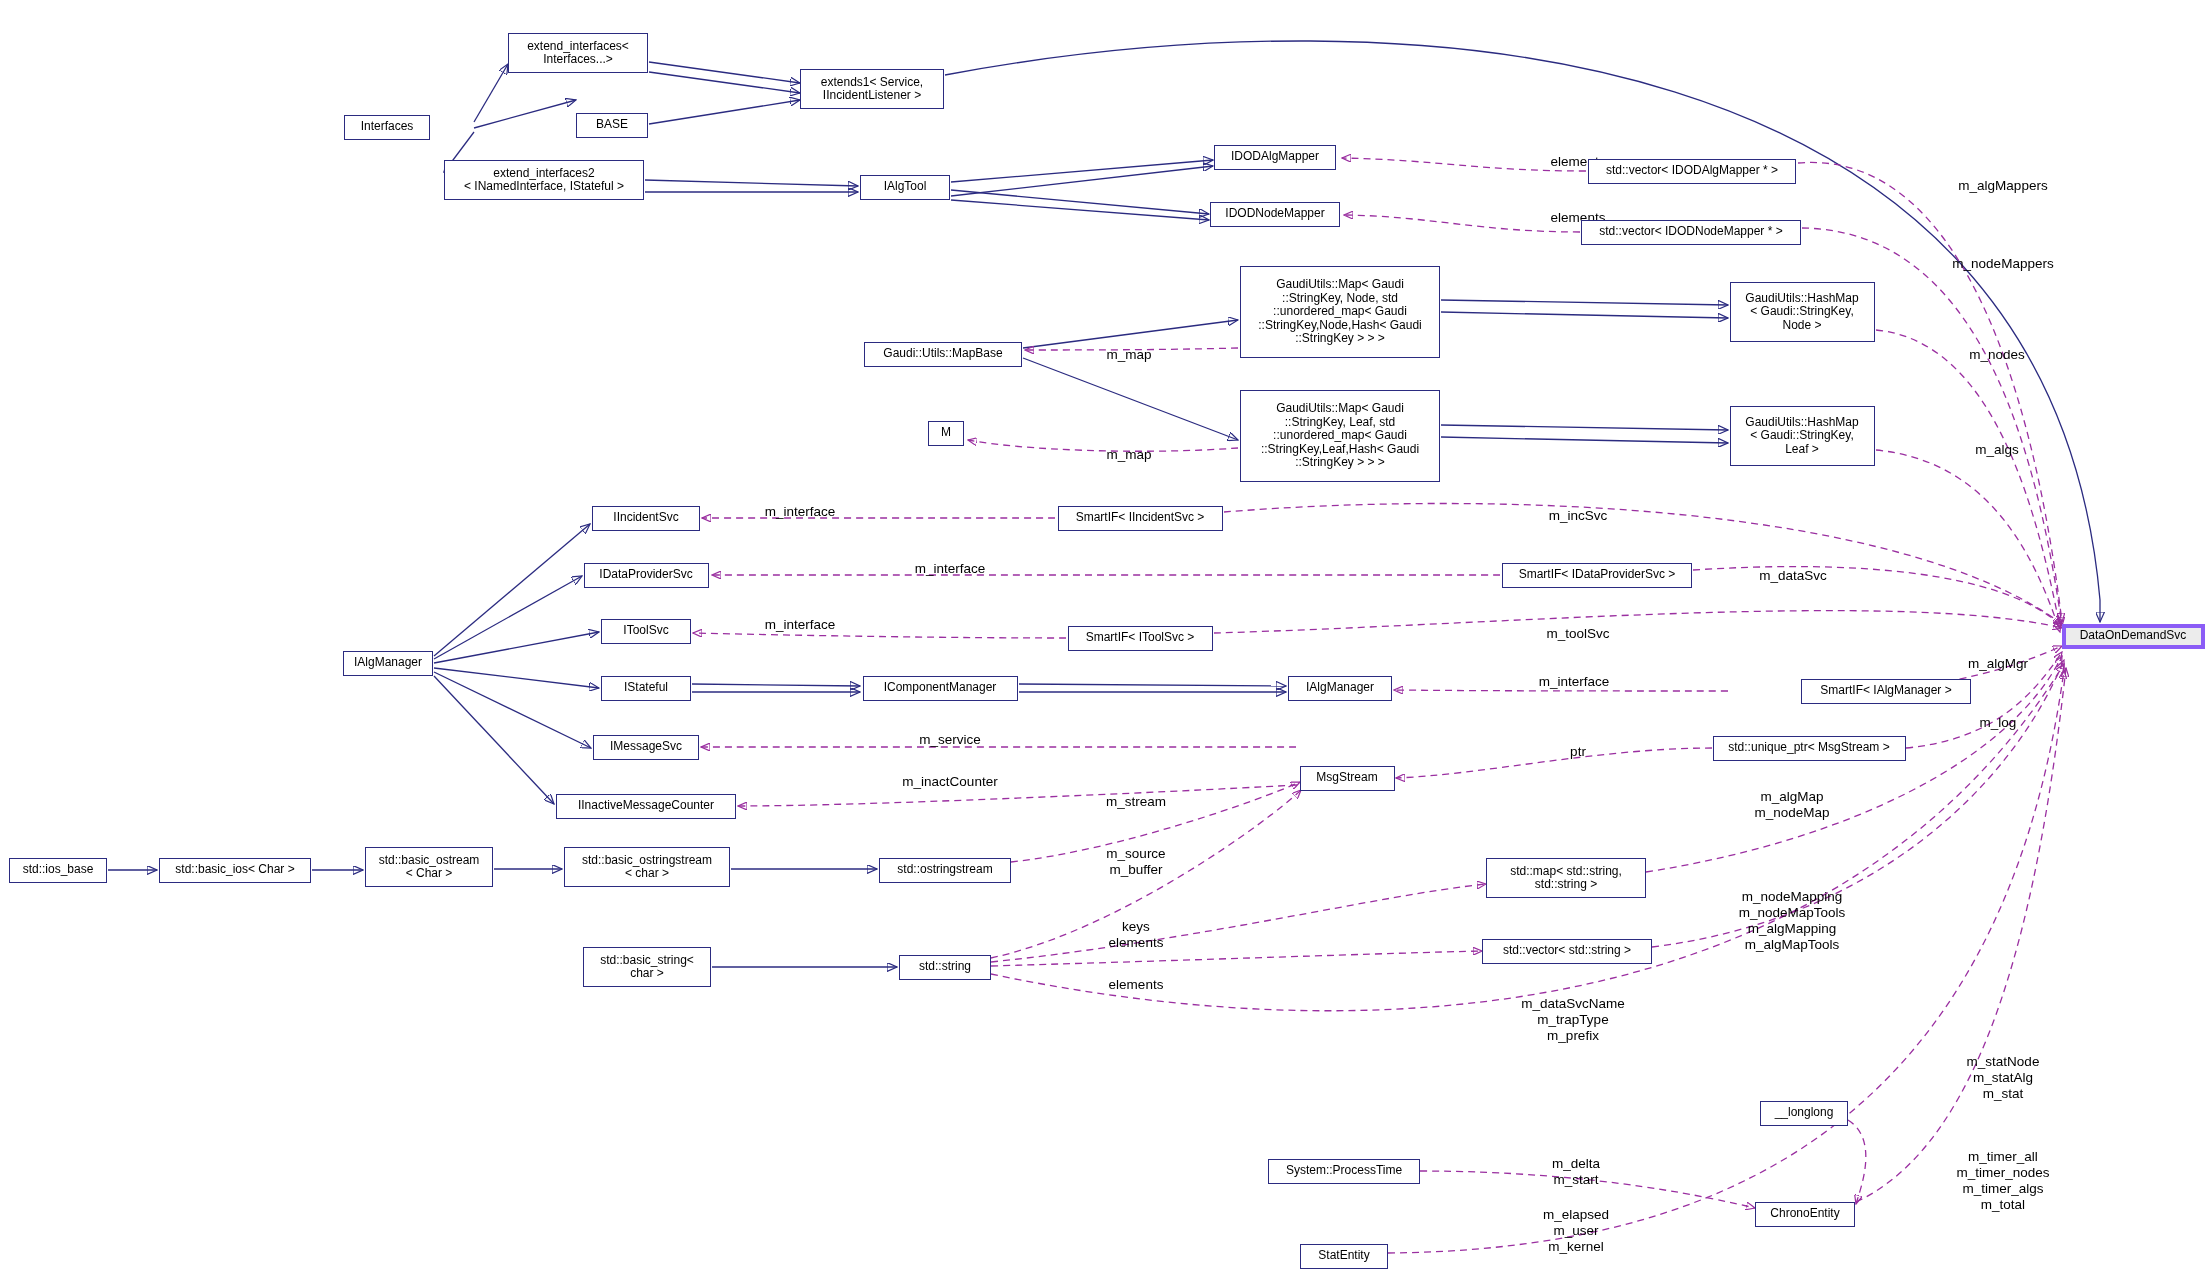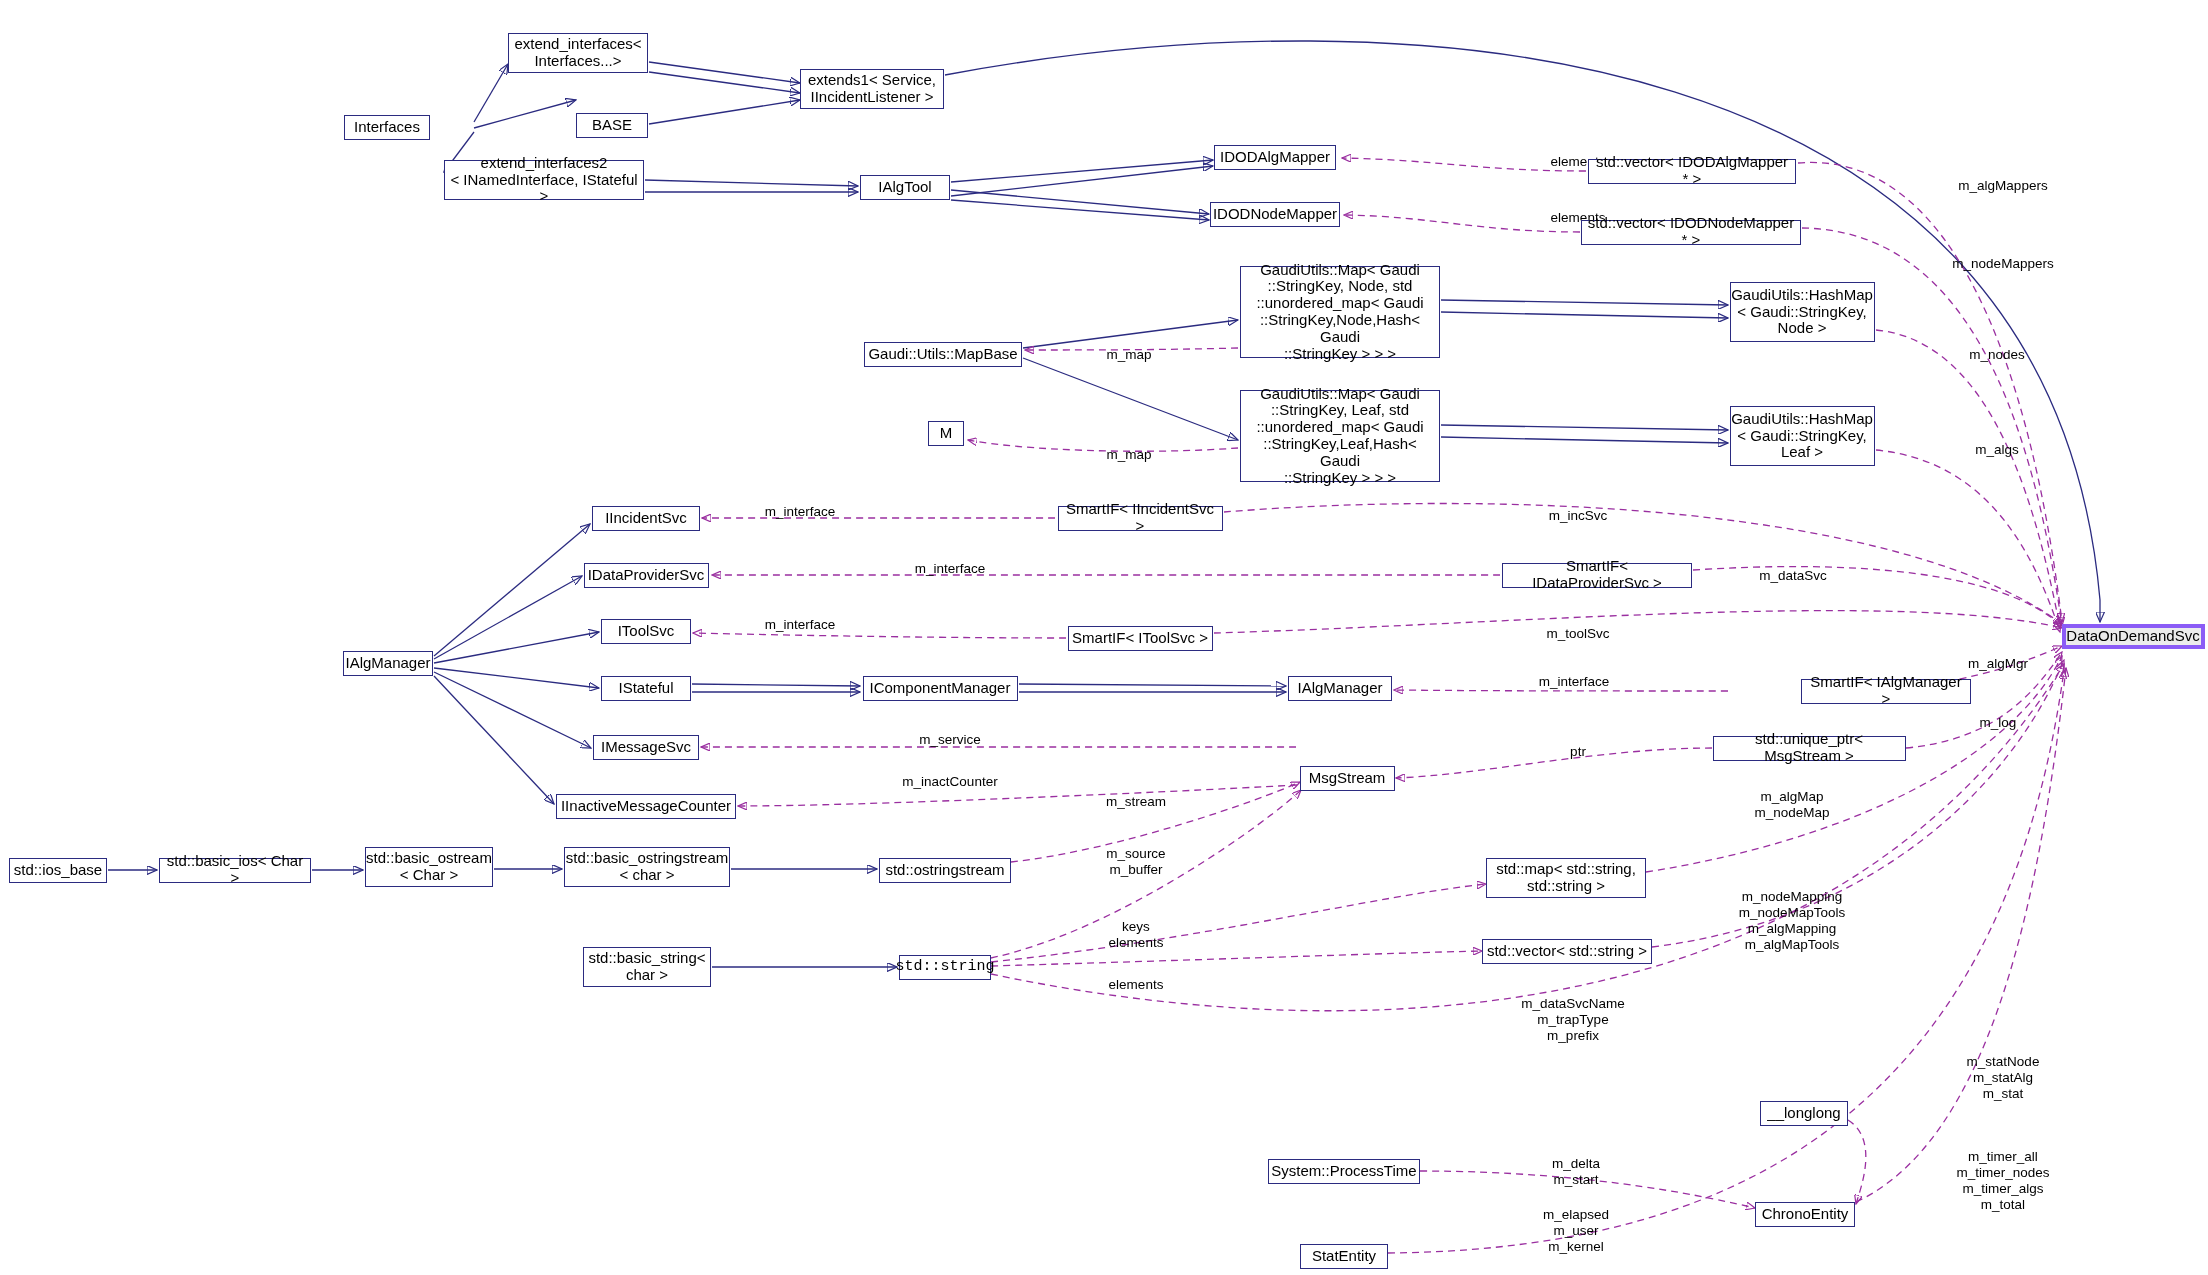--- a/index.html
+++ b/index.html
@@ -22,21 +22,21 @@
     width: 2208px;
     height: 1275px;
     pointer-events: none;
   }
   .node {
     position: absolute;
     box-sizing: border-box;
     border: 1px solid #2b2b80;
     background: #ffffff;
     color: #000000;
-    font-size: 15px;
+    font-size: 12px;
     line-height: 1.12;
     text-align: center;
     display: flex;
     align-items: center;
     justify-content: center;
     white-space: pre-line;
     padding: 1px 3px;
     z-index: 3;
   }
   .node.highlight {
@@ -216,21 +216,21 @@
     <div class="node" style="left: 1712.5px; top: 735.5px; width: 193px; height: 25px;">std::unique_ptr&lt; MsgStream &gt;</div>
     <div class="node" style="left: 9px; top: 857.5px; width: 98px; height: 25px;">std::ios_base</div>
     <div class="node" style="left: 159px; top: 857.5px; width: 152px; height: 25px;">std::basic_ios&lt; Char &gt;</div>
     <div class="node" style="left: 365px; top: 847px; width: 128px; height: 40px;">std::basic_ostream
 &lt; Char &gt;</div>
     <div class="node" style="left: 564px; top: 847px; width: 166px; height: 40px;">std::basic_ostringstream
 &lt; char &gt;</div>
     <div class="node" style="left: 879px; top: 857.5px; width: 132px; height: 25px;">std::ostringstream</div>
     <div class="node" style="left: 583px; top: 947px; width: 128px; height: 40px;">std::basic_string&lt;
 char &gt;</div>
-    <div class="node" style="left: 899px; top: 954.5px; width: 92px; height: 25px; font-family: Liberation Mono, monospace;">std::string</div>
+    <div class="node" style="left: 899px; top: 954.5px; width: 92px; height: 25px;">std::string</div>
     <div class="node" style="left: 1486px; top: 858px; width: 160px; height: 40px;">std::map&lt; std::string,
 std::string &gt;</div>
     <div class="node" style="left: 1482px; top: 938.5px; width: 170px; height: 25px;">std::vector&lt; std::string &gt;</div>
     <div class="node" style="left: 1760px; top: 1100.5px; width: 88px; height: 25px;">__longlong</div>
     <div class="node" style="left: 1268px; top: 1158.5px; width: 152px; height: 25px;">System::ProcessTime</div>
     <div class="node" style="left: 1755px; top: 1201.5px; width: 100px; height: 25px;">ChronoEntity</div>
     <div class="node" style="left: 1300px; top: 1243.5px; width: 88px; height: 25px;">StatEntity</div>
     <div class="node highlight" style="left: 2061.5px; top: 623.5px; width: 143px; height: 25px;">DataOnDemandSvc</div>
     <div class="edge-label" style="left: 1578px; top: 162px;">elements</div>
     <div class="edge-label" style="left: 1578px; top: 218px;">elements</div>

